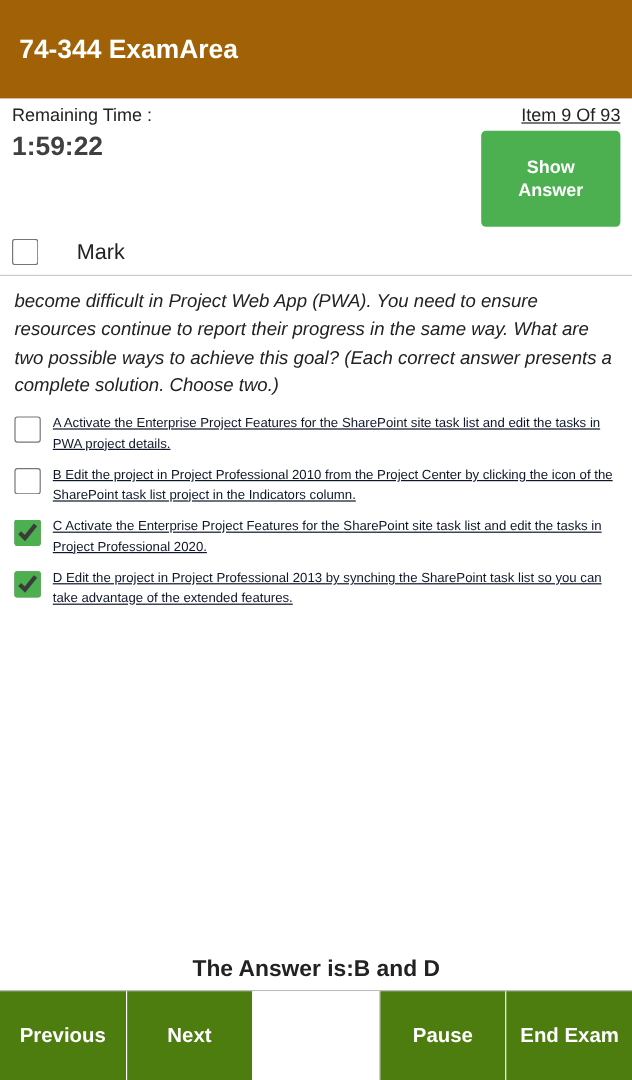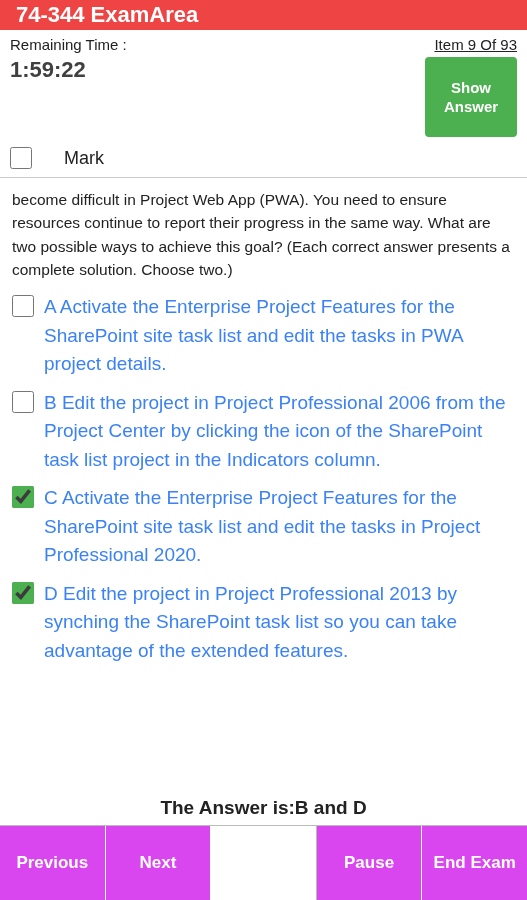--- a/index.html
+++ b/index.html
@@ -8,22 +8,22 @@
       min-height: 900px;
       font-family: Arial, sans-serif;
       font-size: 16px;
       background: #fff;
       display: flex;
       flex-direction: column;
     }
 
     
     #app-header {
-      background: #ef4444;
-      padding: 2px 16px;
+      background: #a16207;
+      padding: 28px 16px;
     }
     #app-header [data-name="app-title"] {
       color: #fff;
       font-size: 22px;
       font-weight: bold;
     }
 
     
     #info-bar {
       display: flex;
@@ -55,21 +55,21 @@
     }
     #show-answer-btn {
       background: #4caf50;
       color: #fff;
       border: none;
       border-radius: 4px;
       padding: 10px 12px;
       font-size: 15px;
       font-weight: bold;
       cursor: pointer;
-      width: 92px;
+      width: 116px;
       height: 80px;
       line-height: 1.3;
     }
 
     
     #mark-row {
       display: flex;
       align-items: center;
       padding: 4px 10px 8px 10px;
       gap: 24px;
@@ -98,41 +98,43 @@
       padding: 10px 12px;
       flex: 1;
       overflow-y: auto;
     }
 
     #question-text {
       font-size: 15.5px;
       color: #222;
       line-height: 1.5;
       margin-bottom: 12px;
+      font-style: italic;
     }
 
     
     .option-row {
       display: flex;
       align-items: flex-start;
       margin-bottom: 10px;
     }
     .option-checkbox {
       width: 22px;
       height: 22px;
       min-width: 22px;
       margin-right: 10px;
       margin-top: 2px;
       cursor: pointer;
       accent-color: #4caf50;
     }
     .option-text {
-      font-size: 19px;
-      color: #3b82f6;
+      font-size: 11px;
+      color: #0f172a;
       line-height: 1.5;
+      text-decoration: underline;
     }
 
     
     #answer-section {
       text-align: center;
       padding: 10px 12px 6px 12px;
     }
     #answer-section [data-name="answer-text"] {
       font-size: 19px;
       font-weight: bold;
@@ -140,21 +142,21 @@
     }
 
     
     #bottom-nav {
       display: flex;
       height: 75px;
       border-top: 1px solid #bbb;
     }
     .nav-btn {
       flex: 1;
-      background: #d946ef;
+      background: #4d7c0f;
       color: #fff;
       border: none;
       border-right: 1px solid #fff;
       font-size: 17px;
       font-weight: bold;
       cursor: pointer;
     }
     .nav-btn:last-child {
       border-right: none;
     }
@@ -191,21 +193,21 @@
 <div id="question-area" data-name="question-area">
   <p id="question-text" data-name="question-text">become difficult in Project Web App (PWA). You need to ensure resources continue to report their progress in the same way. What are two possible ways to achieve this goal? (Each correct answer presents a complete solution. Choose two.)</p>
 
   <div class="option-row" data-name="option-row-a">
     <input type="checkbox" class="option-checkbox" data-name="option-checkbox-a" style="">
     <span class="option-text" data-name="option-text-a">A    Activate the Enterprise Project Features for the SharePoint site task list and edit the tasks in PWA project details.</span>
   </div>
 
   <div class="option-row" data-name="option-row-b">
     <input type="checkbox" class="option-checkbox" data-name="option-checkbox-b" style="">
-    <span class="option-text" data-name="option-text-b">B    Edit the project in Project Professional 2006 from the Project Center by clicking the icon of the SharePoint task list project in the Indicators column.</span>
+    <span class="option-text" data-name="option-text-b">B    Edit the project in Project Professional 2010 from the Project Center by clicking the icon of the SharePoint task list project in the Indicators column.</span>
   </div>
 
   <div class="option-row" data-name="option-row-c">
     <input type="checkbox" class="option-checkbox" data-name="option-checkbox-c" checked="" style="">
     <span class="option-text" data-name="option-text-c">C    Activate the Enterprise Project Features for the SharePoint site task list and edit the tasks in Project Professional 2020.</span>
   </div>
 
   <div class="option-row" data-name="option-row-d">
     <input type="checkbox" class="option-checkbox" data-name="option-checkbox-d" checked="" style="">
     <span class="option-text" data-name="option-text-d">D    Edit the project in Project Professional 2013 by synching the SharePoint task list so you can take advantage of the extended features.</span>

